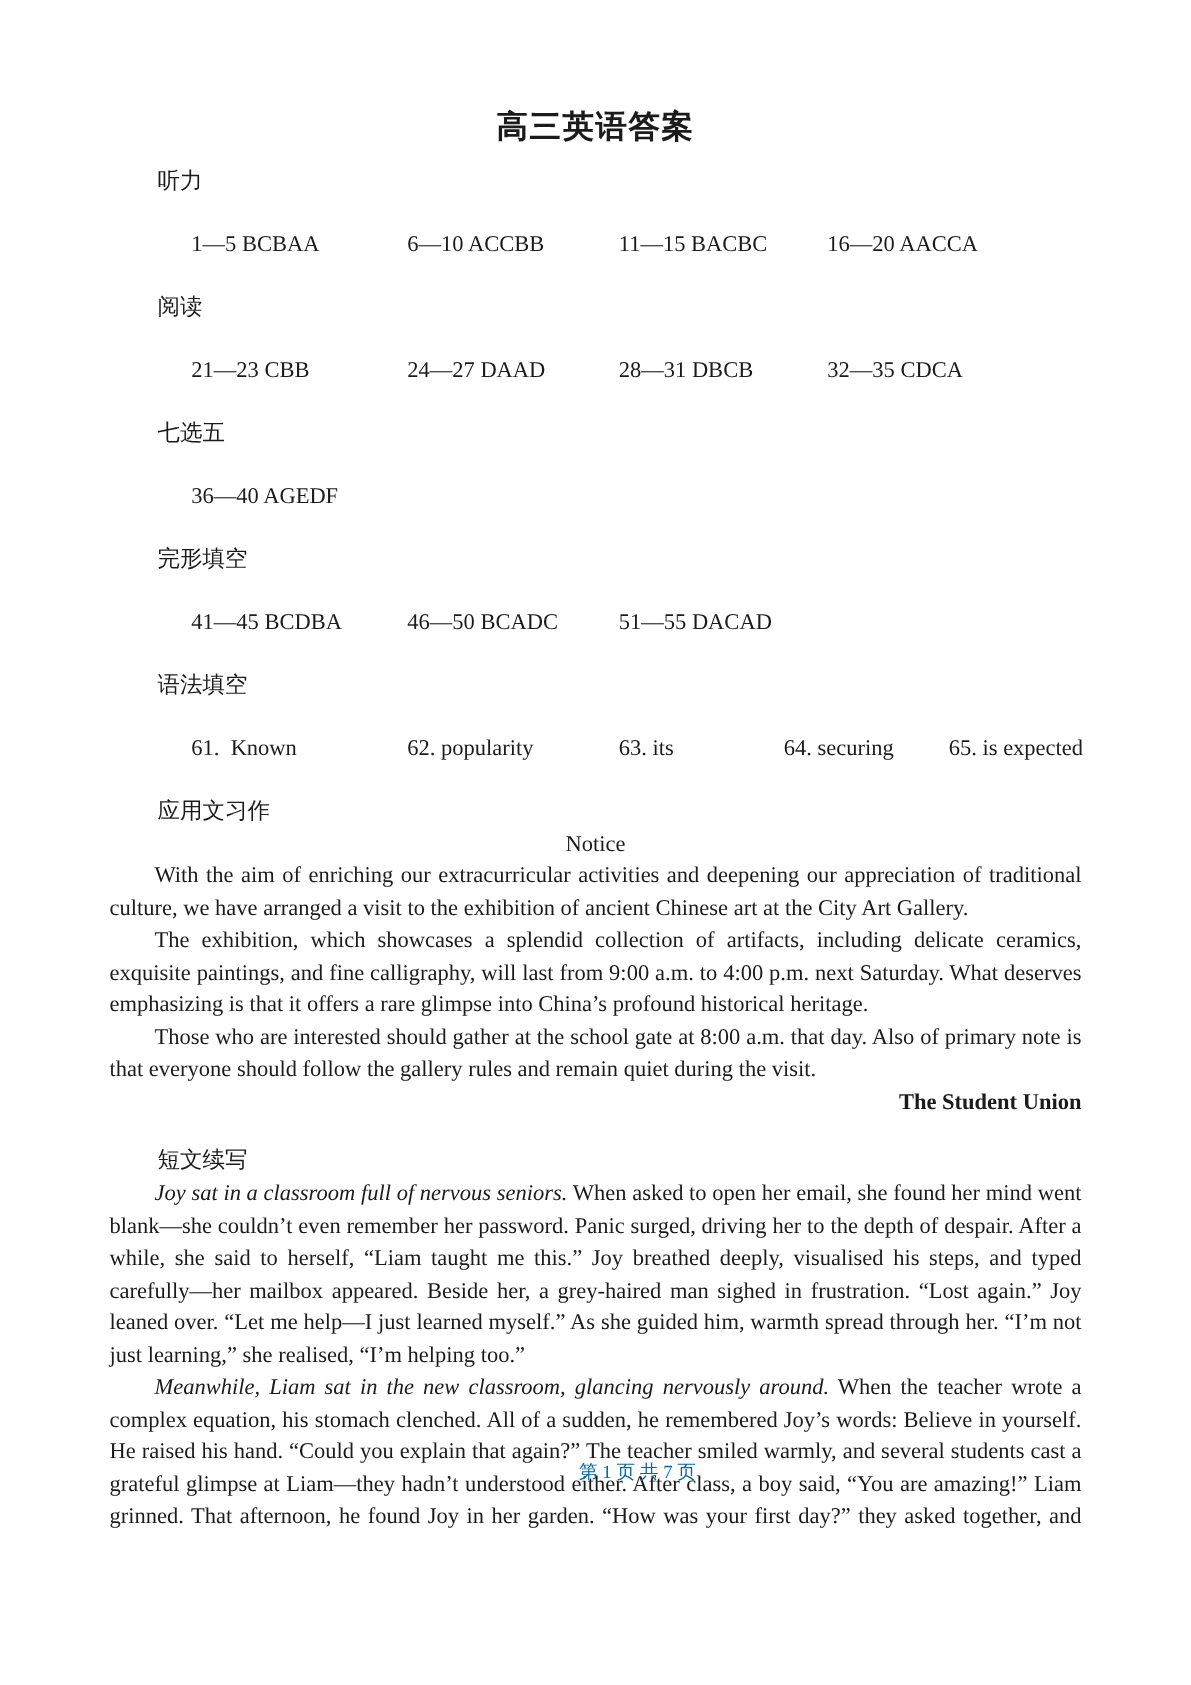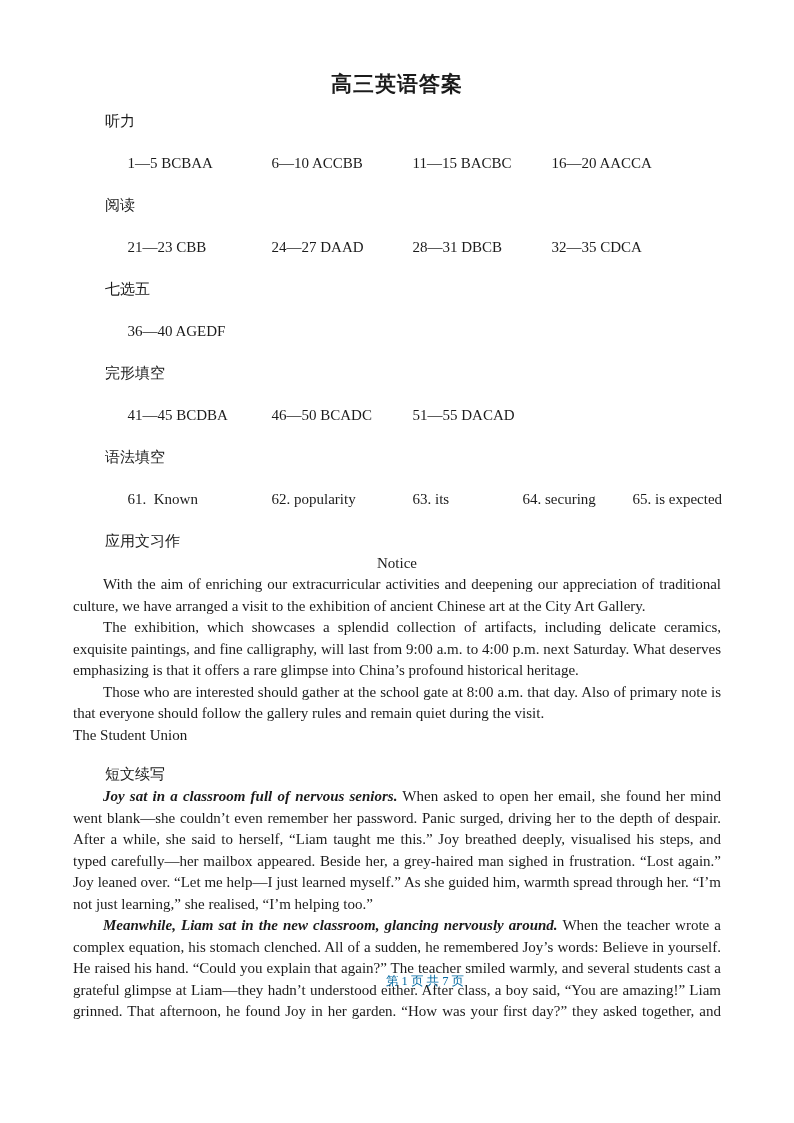--- a/index.html
+++ b/index.html
@@ -33,23 +33,23 @@
   .w141{width:141px}
   .w139{width:139px}
   .w110{width:110px}
   .notice-head{
     font-size:15px;line-height:22px;text-align:center;margin:0;
   }
   .para{
     font-size:15px;line-height:21.5px;
     text-align:justify;text-indent:2em;margin:0;
   }
-  .lead{font-style:italic;font-weight:bold;}
+  .lead{font-style:italic;}
   .signature{
-    font-size:15px;line-height:21.5px;margin:0;
+    font-size:15px;line-height:21.5px;text-align:right;margin:0;font-weight:bold;
   }
   .section-label{font-size:15px;line-height:21px;}
   .cont-label{margin-top:18px;margin-bottom:1px;}
   .page-footer{
     position:absolute;left:0;bottom:34px;width:100%;
     text-align:center;font-size:12.5px;color:#0369a1;white-space:pre;padding-left:28px;
   }
 </style>
 </head>
 <body>

